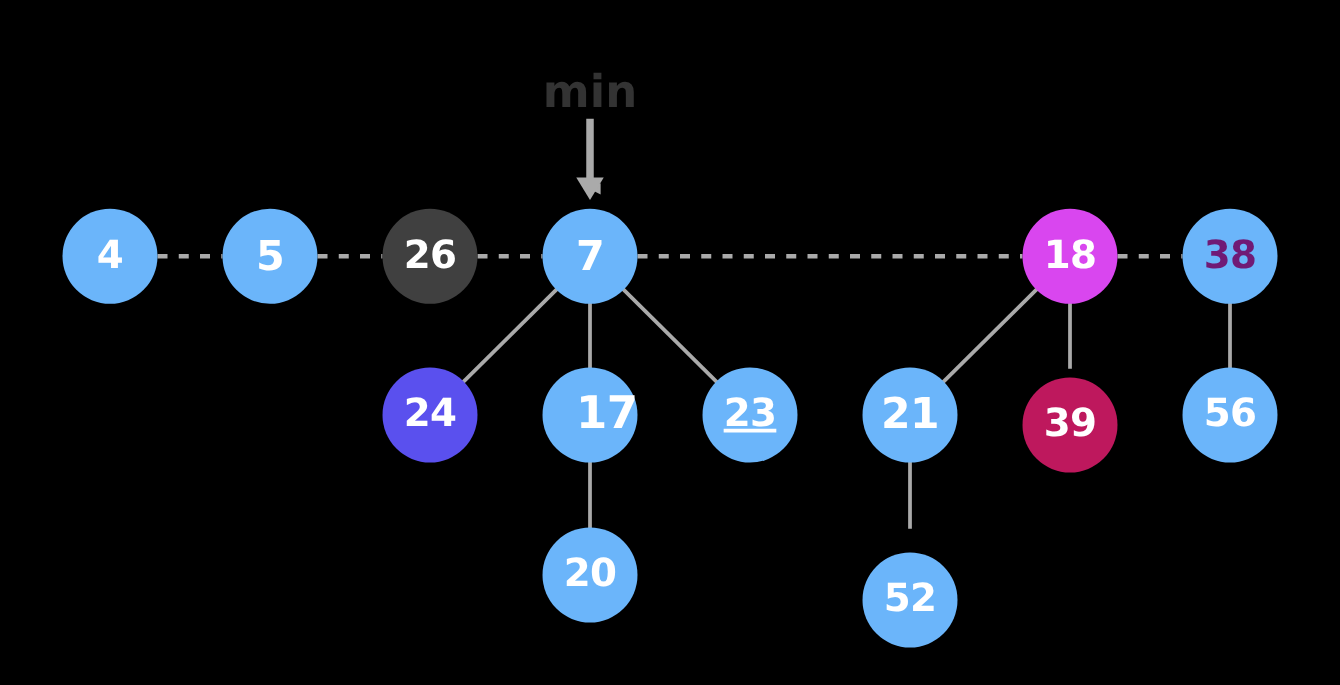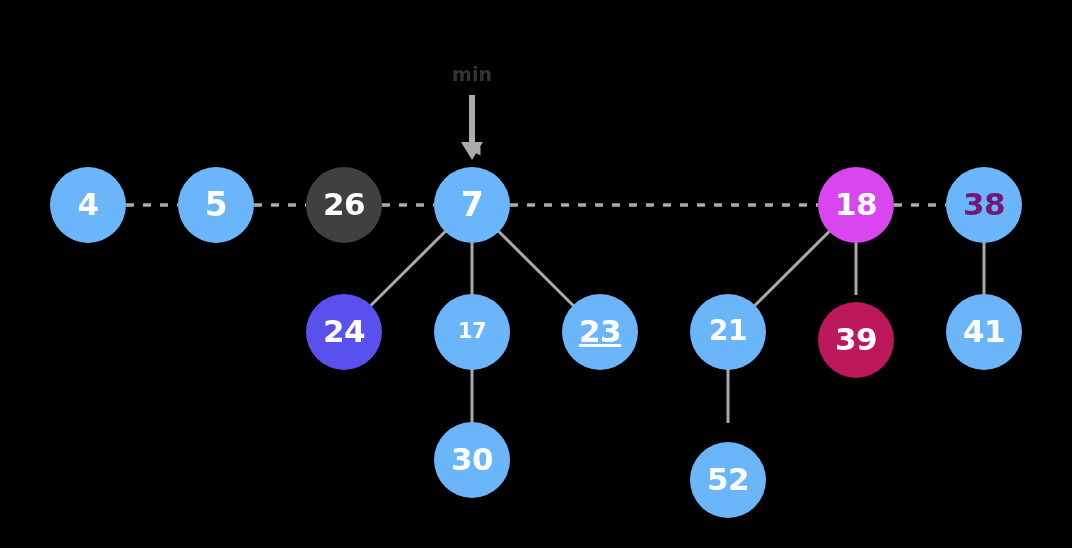--- a/index.html
+++ b/index.html
@@ -41,21 +41,21 @@
     line-height: 1;
     user-select: none;
   }
   .node-label {
     display: block;
     transform: translateY(-1px);
   }
   .min-label {
     position: absolute;
     font-weight: bold;
-    font-size: 19px;
+    font-size: 36px;
     color: #333333;
     letter-spacing: 0px;
     white-space: nowrap;
     user-select: none;
   }
 </style>
 </head>
 <body>
 
 <div id="stage">
@@ -105,35 +105,35 @@
       </div>
       <div class="node" style="left: 818px; top: 167px; width: 76px; height: 76px; background: #d946ef; color: rgb(255, 255, 255); font-size: 31px;">
         <span class="node-label">18</span>
       </div>
       <div class="node" style="left: 946px; top: 167px; width: 76px; height: 76px; background: rgb(107, 181, 250); color: #701a75; font-size: 31px;">
         <span class="node-label">38</span>
       </div>
       <div class="node" style="left: 306px; top: 294px; width: 76px; height: 76px; background: rgb(90, 80, 238); color: rgb(255, 255, 255); font-size: 31px;">
         <span class="node-label">24</span>
       </div>
-      <div class="node" style="left: 434px; top: 294px; width: 76px; height: 76px; background: rgb(107, 181, 250); color: rgb(255, 255, 255); font-size: 21px;">
+      <div class="node" style="left: 434px; top: 294px; width: 76px; height: 76px; background: rgb(107, 181, 250); color: rgb(255, 255, 255); font-size: 36px; justify-content: flex-end;">
         <span class="node-label">17</span>
       </div>
       <div class="node" style="left: 562px; top: 294px; width: 76px; height: 76px; background: rgb(107, 181, 250); color: rgb(255, 255, 255); font-size: 31px; text-decoration: underline;">
         <span class="node-label">23</span>
       </div>
-      <div class="node" style="left: 690px; top: 294px; width: 76px; height: 76px; background: rgb(107, 181, 250); color: rgb(255, 255, 255); font-size: 28px;">
+      <div class="node" style="left: 690px; top: 294px; width: 76px; height: 76px; background: rgb(107, 181, 250); color: rgb(255, 255, 255); font-size: 34px;">
         <span class="node-label">21</span>
       </div>
       <div class="node" style="left: 818px; top: 302px; width: 76px; height: 76px; background: #be185d; color: rgb(255, 255, 255); font-size: 31px;">
         <span class="node-label">39</span>
       </div>
       <div class="node" style="left: 946px; top: 294px; width: 76px; height: 76px; background: rgb(107, 181, 250); color: rgb(255, 255, 255); font-size: 31px;">
-        <span class="node-label">41</span>
+        <span class="node-label">56</span>
       </div>
       <div class="node" style="left: 434px; top: 422px; width: 76px; height: 76px; background: rgb(107, 181, 250); color: rgb(255, 255, 255); font-size: 31px;">
-        <span class="node-label">30</span>
+        <span class="node-label">20</span>
       </div>
       <div class="node" style="left: 690px; top: 442px; width: 76px; height: 76px; background: rgb(107, 181, 250); color: rgb(255, 255, 255); font-size: 31px;">
         <span class="node-label">52</span>
       </div>
     </div>
 </div>
 
 </body></html>

